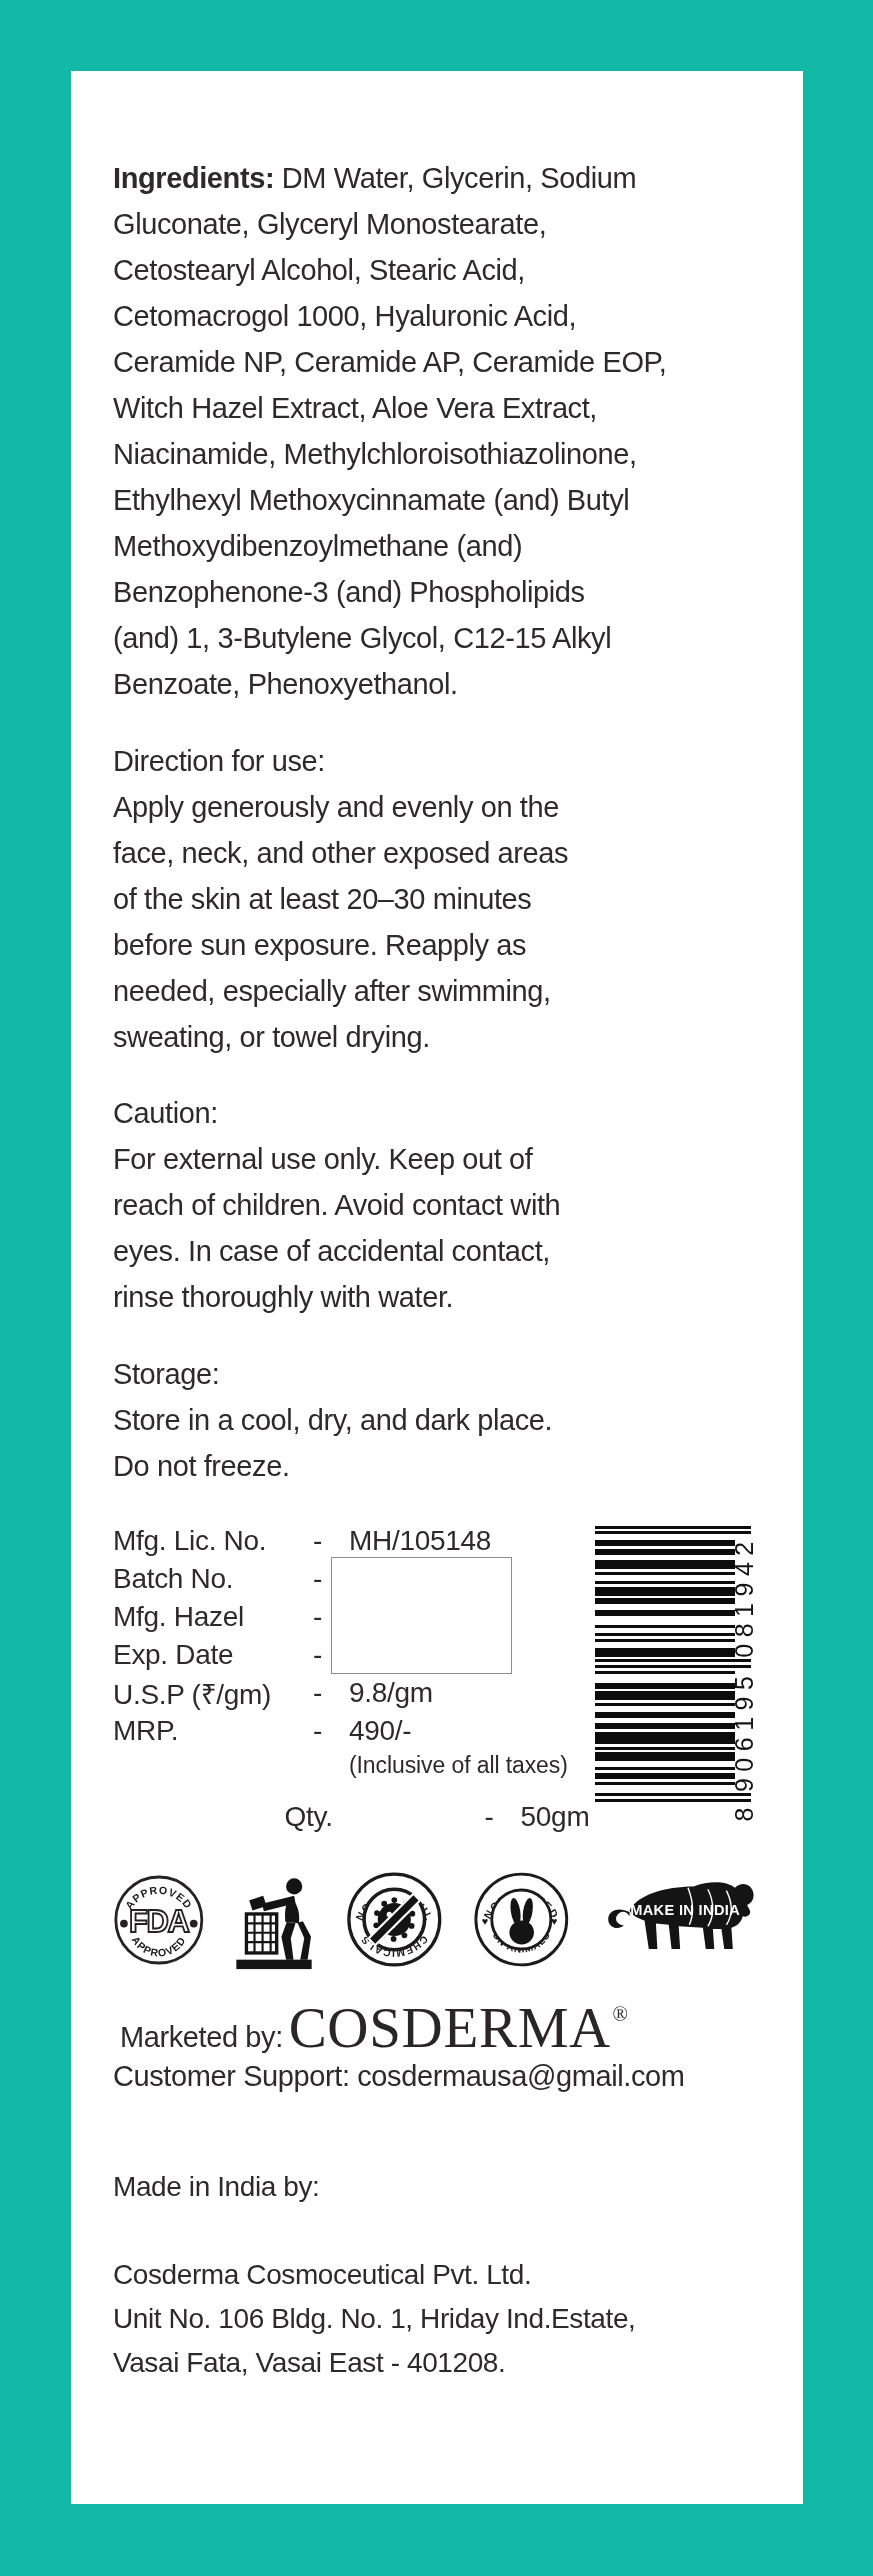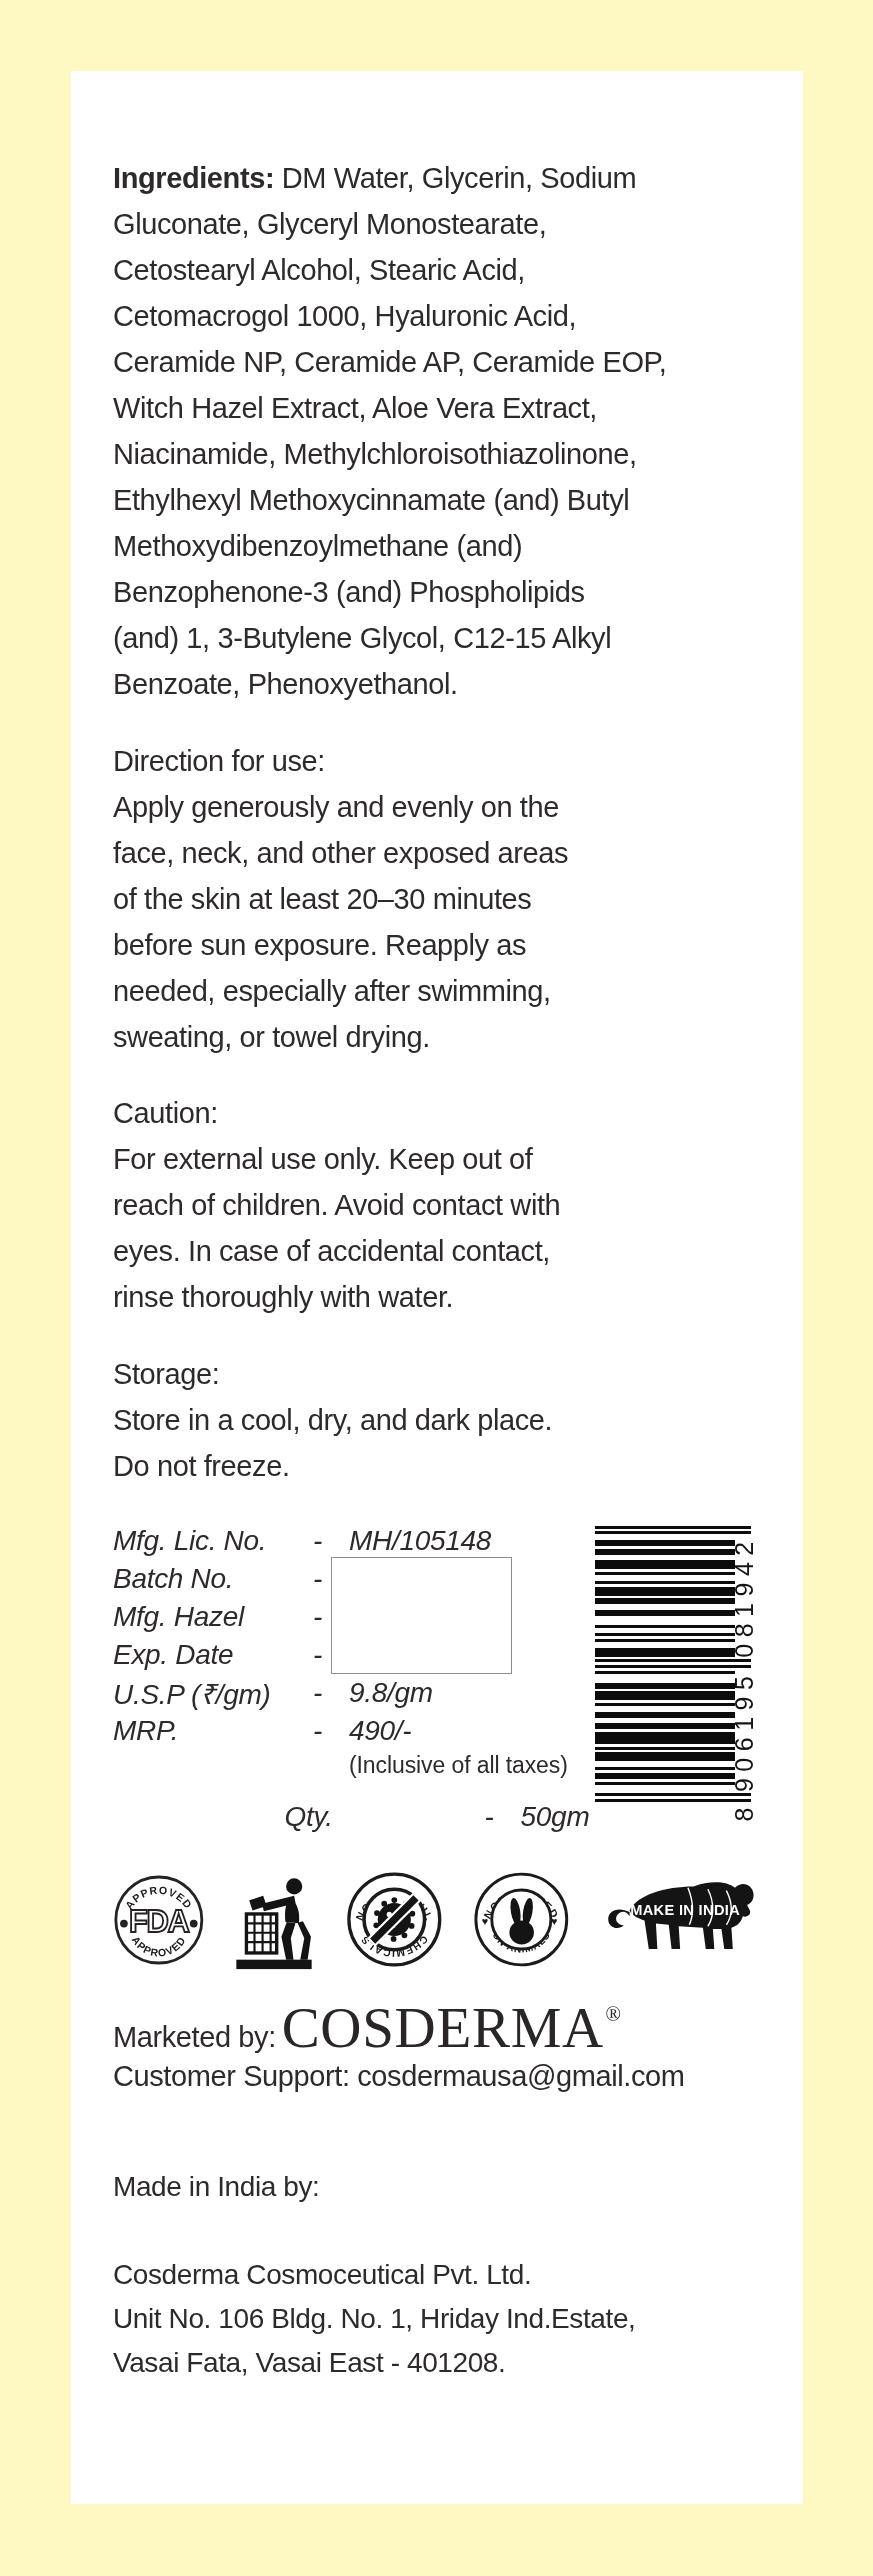--- a/index.html
+++ b/index.html
@@ -1,25 +1,25 @@
 <!DOCTYPE html>
 <html style="font-size:11.6px"><head>
 <meta charset="utf-8">
 <style>
   html,body{margin:0;padding:0;background:#f9b411;}
-  .page{position:relative;width:873px;height:2576px;background:#fef9c3;
+  .page{position:relative;width:873px;height:2576px;background:#14b8a6;
         font-family:"Liberation Sans",sans-serif;color:#2e2a2b;overflow:hidden;}
   .panel{position:absolute;left:71px;top:71px;width:732px;height:2433px;background:#ffffff;
          box-sizing:border-box;padding:38px 42px 0 42px;overflow:hidden;}
   .body-text{font-size:29px;line-height:46px;letter-spacing:-0.4px;white-space:pre-line;}
   .bold{font-weight:bold;}
   .section{margin-top:30.5px;}
   
   .info{position:relative;margin-top:33px;font-size:28px;letter-spacing:-0.3px;}
-  .irow{display:flex;height:38px;align-items:center;font-style:italic;}
+  .irow{display:flex;height:38px;align-items:center;}
   .irow .lbl{width:200px;}
   .irow .sep{width:36px;}
   .irow.qty{margin-top:18px;justify-content:center;}
   .note{font-size:23px;line-height:30.5px;height:30.5px;margin-left:236px;letter-spacing:-0.1px;}
   .value-box{position:absolute;left:218px;top:35px;width:179px;height:115px;
              border:1.5px solid #8d8d8d;background:#fff;}
   
   .barcode-wrap{position:absolute;top:4.4px;right:-2.9px;width:169px;height:276px;}
   .barcode-inner{position:absolute;left:0;top:0;width:276px;height:169px;
                  transform:translateY(276px) rotate(-90deg);transform-origin:0 0;}
@@ -30,21 +30,21 @@
   .bdigits .d8{position:absolute;left:-19.6px;top:0;}
   .bdigits .g1{position:absolute;left:8.7px;width:125px;top:0;text-align:center;letter-spacing:6.5px;}
   .bdigits .g2{position:absolute;left:143px;width:125px;top:0;text-align:center;letter-spacing:6.5px;}
   
   .icons{display:flex;align-items:center;gap:30.5px;margin-top:29px;height:109px;}
   .icons svg{display:block;}
   .badge-arc{font-size:15px;font-weight:bold;letter-spacing:1.5px;fill:#1d1a1b;}
   .badge-arc2{font-size:14px;font-weight:bold;letter-spacing:1.2px;fill:#1d1a1b;}
   
   .marketed{display:flex;align-items:baseline;margin-top:25px;}
-  .marketed .mk-label{font-size:29px;letter-spacing:-0.4px;}
+  .marketed .mk-label{font-size:29px;letter-spacing:-0.4px;margin-left:7px;}
   .brand{font-family:"Liberation Serif",serif;font-size:57px;line-height:58px;
          letter-spacing:0.7px;margin-left:5.8px;color:#2a2627;}
   .reg{font-size:20.4px;position:relative;top:-26px;left:1.5px;font-family:"Liberation Serif",serif;}
   .support{font-size:29px;letter-spacing:-0.4px;margin-top:2.9px;}
   .mfg-block{margin-top:28px;font-size:28px;line-height:44px;letter-spacing:-0.4px;white-space:pre-line;}
 </style>
 </head>
 <body>
 
 <div class="page">

